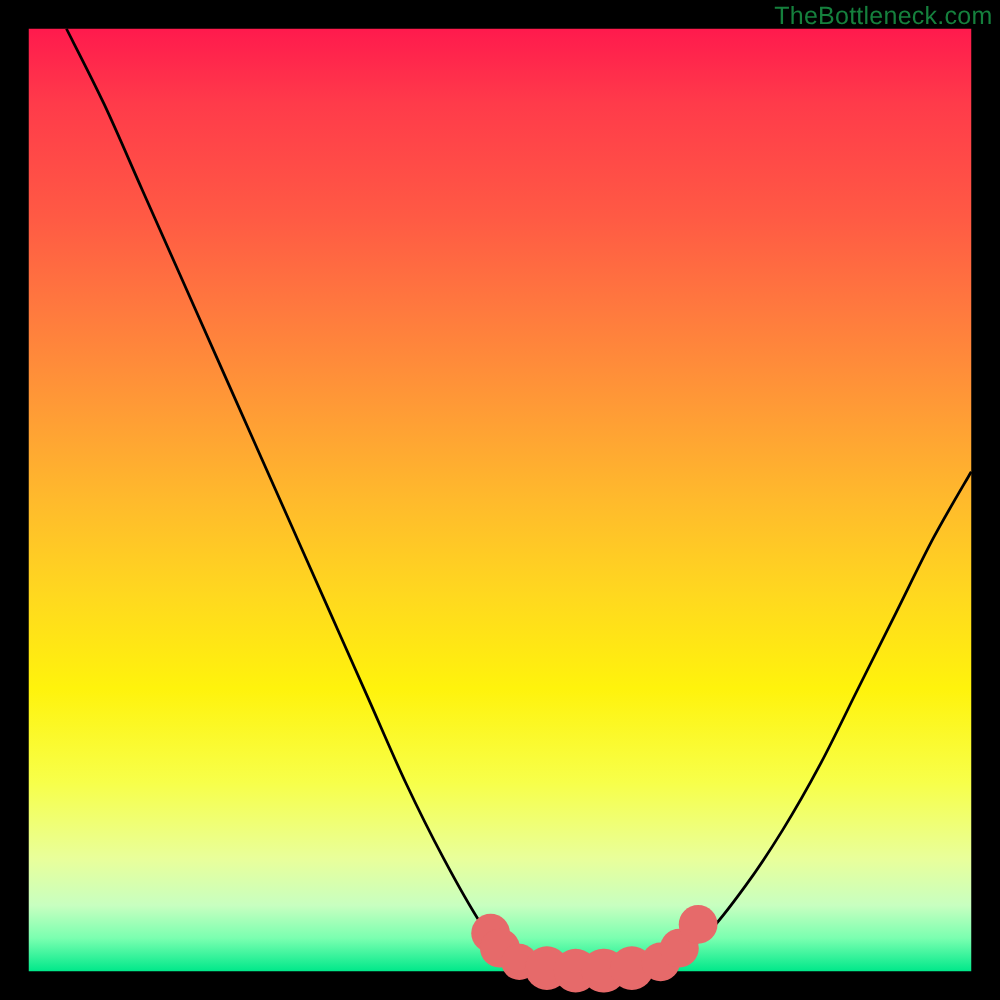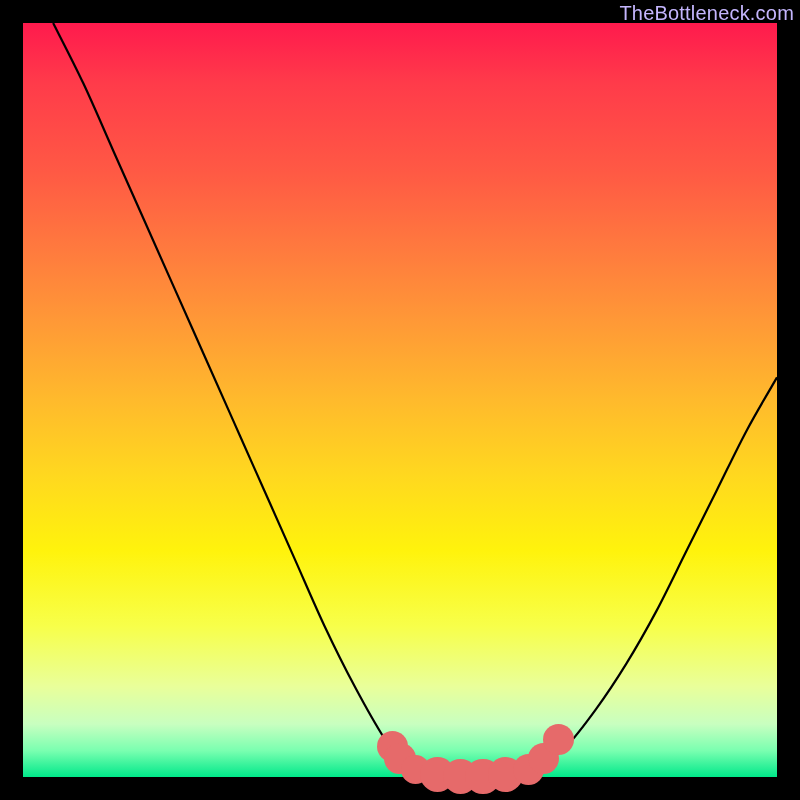--- a/index.html
+++ b/index.html
@@ -35,21 +35,21 @@
       #e9ff9a 88%,
       #c8ffc0 93%,
       #7affb0 96.5%,
       #00e88a 100%
     );
   }
   .attribution {
     position: absolute;
     top: 2px;
     right: 6px;
-    color: #c4b5fd;
+    color: #15803d;
     font-size: 20px;
     font-weight: 500;
     letter-spacing: 0.2px;
     text-align: center;
   }
   svg.curves {
     position: absolute;
     left: 0;
     top: 0;
     width: 754px;

